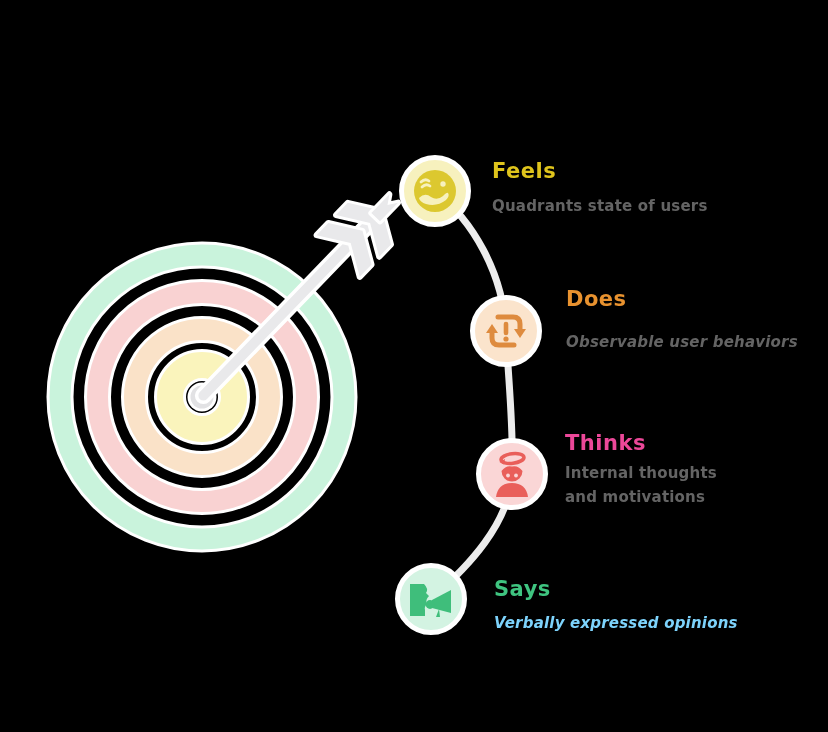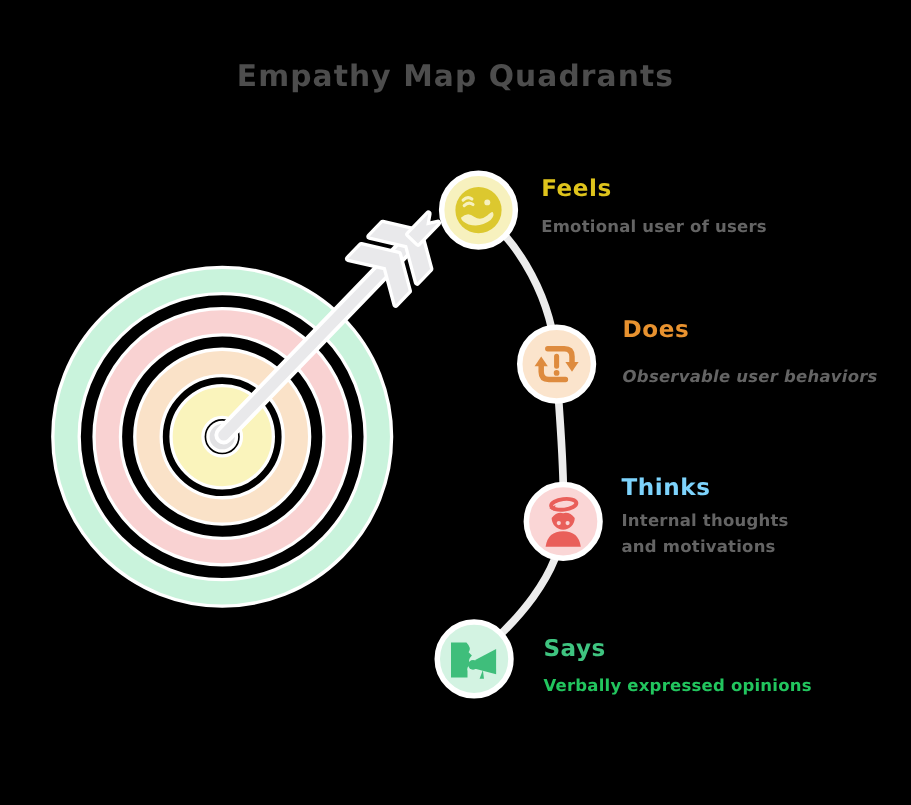--- a/index.html
+++ b/index.html
@@ -75,35 +75,34 @@
       <line x1="2" y1="0" x2="254" y2="0" stroke-width="17" stroke-linecap="round" stroke="#FFFFFF"></line>
       <line x1="2" y1="0" x2="252" y2="0" stroke-width="10" stroke-linecap="round" stroke="#E9E9EB"></line>
       <g stroke-width="6" stroke-linejoin="round" style="paint-order:stroke" fill="#E9E9EB" stroke="#FFFFFF">
         <path d="M196,-30 L213,-30 L231,0 L213,30 L196,30 L214,0 Z"></path>
         <path d="M224,-30 L241,-30 L259,0 L241,30 L224,30 L242,0 Z"></path>
         <path d="M250,-6 L276,-6 L267,0 L276,6 L250,6 Z"></path>
       </g>
     </g>
   </svg>
 
-  <div class="page-title" style="color: rgb(77, 77, 77);">Empathy Map Quadrants</div>
 
   <div class="badge badge-feels" style="background-color: rgb(247, 241, 190);">
     <svg width="48" height="48" viewBox="-24 -24 48 48">
       <circle r="21" fill="#DCC82F"></circle>
       <g fill="none" stroke-width="2.8" stroke-linecap="round" stroke="#F7F1BE">
         <path d="M-14,-9 Q-10,-13 -6,-10"></path>
         <path d="M-13,-4 Q-9,-8 -5,-5"></path>
       </g>
       <circle cx="8" cy="-7" r="2.7" fill="#F7F1BE"></circle>
       <path d="M-16,7 Q-10,1 -4,6 Q2,10 8,5 Q12,1 13,2 Q15,5 11,9 Q2,16 -9,13 Q-15,11 -16,7 Z" fill="#F7F1BE"></path>
     </svg>
   </div>
   <div class="item-label label-feels" style="color: rgb(223, 196, 28);">Feels</div>
-  <div class="item-desc desc-feels" style="color: rgb(100, 100, 100);">Emotional user of users</div>
+  <div class="item-desc desc-feels" style="color: rgb(100, 100, 100);">Quadrants state of users</div>
 
   <div class="badge badge-does" style="background-color: rgb(251, 228, 204);">
     <svg width="48" height="48" viewBox="-24 -24 48 48">
       <g fill="none" stroke-width="5" stroke-linecap="round" stroke-linejoin="round" stroke="#DE8B3E">
         <path d="M-8,-14 L7,-14 Q14,-14 14,-7 L14,0"></path>
         <path d="M8,14 L-7,14 Q-14,14 -14,7 L-14,0"></path>
       </g>
       <g fill="#DE8B3E">
         <path d="M8,-2 L20,-2 L14,7 Z"></path>
         <path d="M-8,2 L-20,2 L-14,-7 Z"></path>
@@ -120,29 +119,29 @@
       <g fill="#E95F5A">
         <path d="M-16,23 Q-14,9 0,9 Q14,9 16,23 Z"></path>
         <path d="M-10.5,-3 A10.5,10.5 0 1 0 10.5,-3 Q6,-9 0,-7.5 Q-6,-9 -10.5,-3 Z"></path>
         <path d="M-12.5,-12 L-7,-15 L-8,-9.5 Z"></path>
       </g>
       <ellipse cx="0.5" cy="-15.5" rx="11.5" ry="4.8" fill="none" stroke-width="3.6" transform="rotate(-7 0.5 -15.5)" stroke="#E95F5A"></ellipse>
       <circle cx="-4" cy="1.5" r="1.9" fill="#FAD6D6"></circle>
       <circle cx="4" cy="1.5" r="1.9" fill="#FAD6D6"></circle>
     </svg>
   </div>
-  <div class="item-label label-thinks" style="color: #7dd3fc;">Thinks</div>
+  <div class="item-label label-thinks" style="color: #ec4899;">Thinks</div>
   <div class="item-desc desc-thinks" style="color: rgb(100, 100, 100);">Internal thoughts and motivations</div>
 
   <div class="badge badge-says" style="background-color: rgb(211, 243, 226);">
     <svg width="48" height="48" viewBox="-24 -24 48 48">
       <g fill="#3FBE7B">
         <path d="M-21,-15 L-7,-15 Q-2,-10 -5,-6 L-2,-3 Q-6,1 -4,5 Q-7,8 -6,11 L-6,17 L-21,17 Z"></path>
         <path d="M1,1 L20,-9 L20,14 L1,9 Z"></path>
         <circle cx="-1" cy="5.5" r="4.4"></circle>
         <path d="M8,10 L5,18 L9,18 Z"></path>
       </g>
     </svg>
   </div>
   <div class="item-label label-says" style="color: rgb(63, 196, 128);">Says</div>
-  <div class="item-desc desc-says" style="color: #22c55e;">Verbally expressed opinions</div>
+  <div class="item-desc desc-says" style="color: #7dd3fc; font-style: italic;">Verbally expressed opinions</div>
 
 </div>
 
 </body></html>

